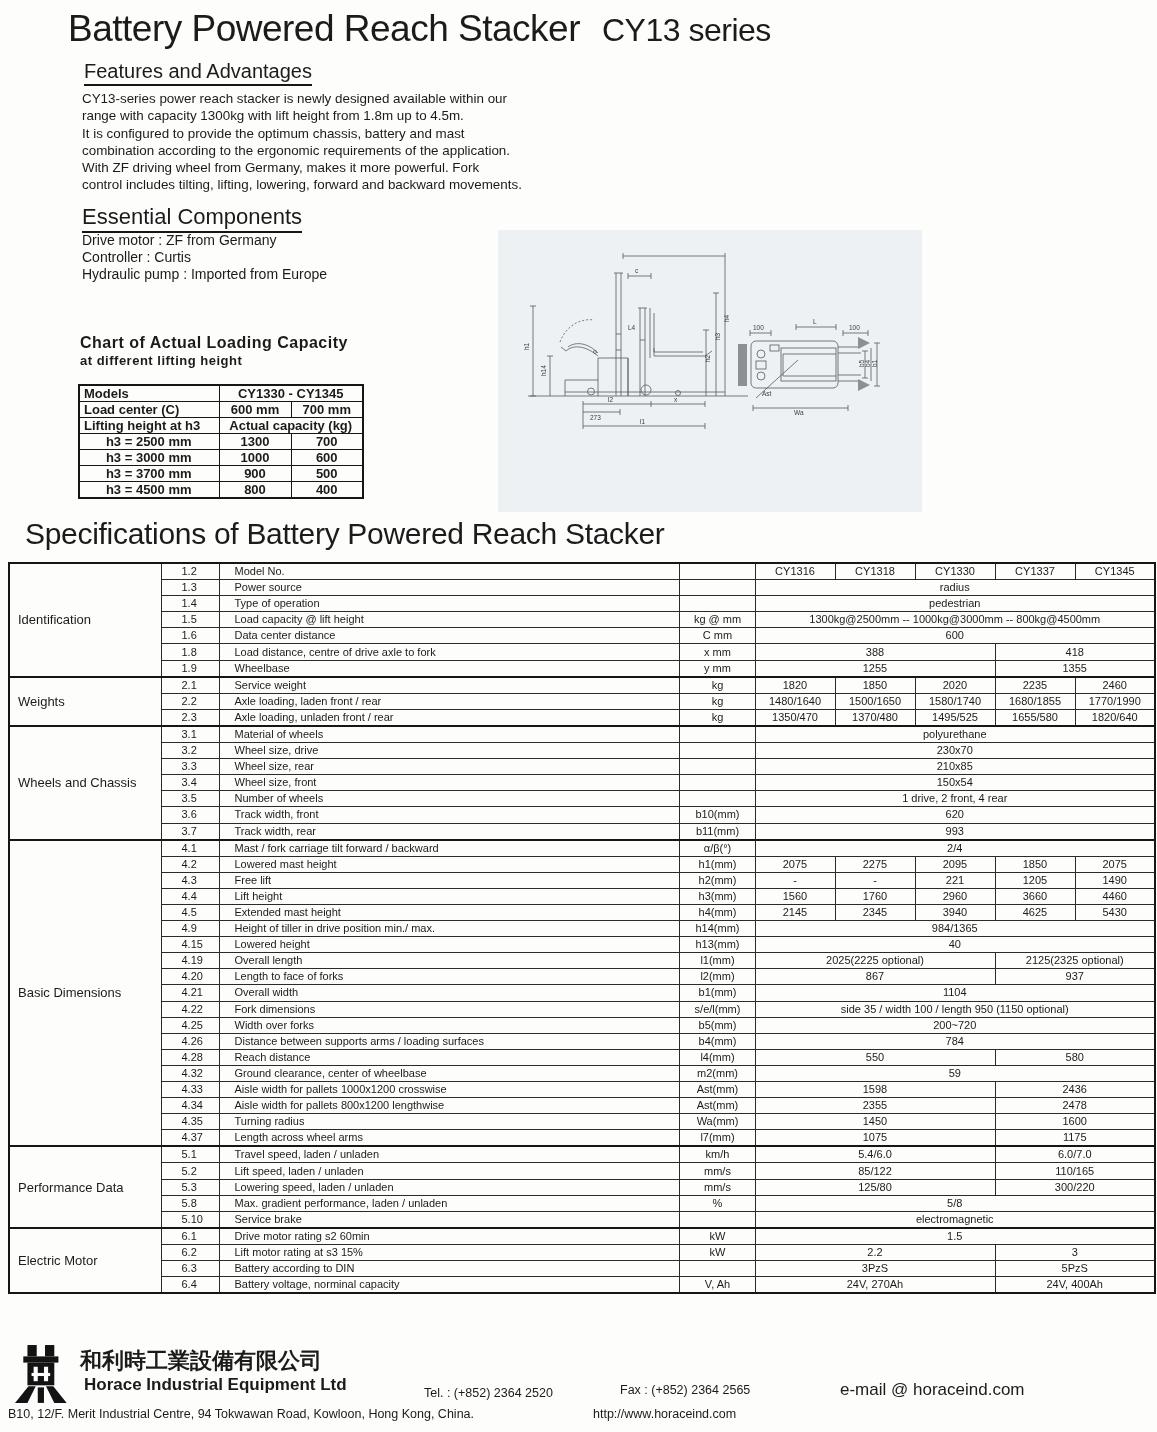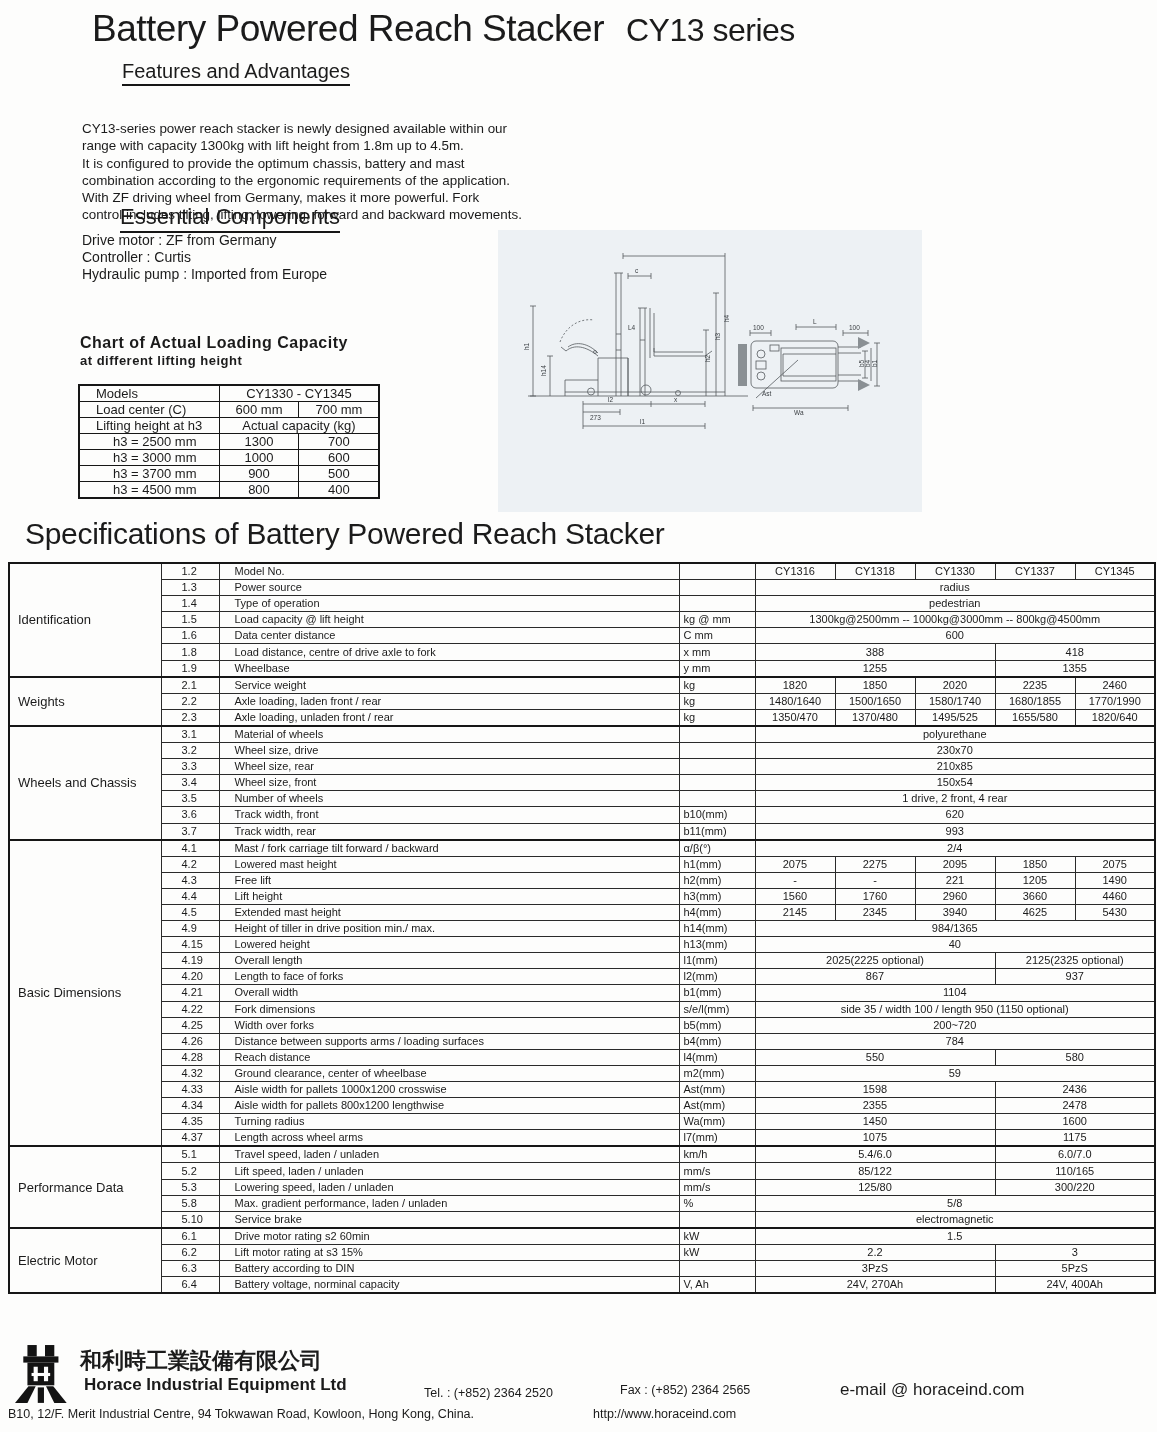--- a/index.html
+++ b/index.html
@@ -4,44 +4,44 @@
 <style>
   html,body{margin:0;padding:0;}
   body{
     width:1157px;height:1432px;position:relative;
     background:#fdfdfc;color:#1b1b1b;
     font-family:"Liberation Sans", sans-serif;
     -webkit-font-smoothing:antialiased;
   }
   .abs{position:absolute;}
   
-  .main-title{left:92px;top:8px;font-size:37px;white-space:nowrap;letter-spacing:-0.5px;}
+  .main-title{left:68px;top:8px;font-size:37px;white-space:nowrap;letter-spacing:-0.5px;}
   .main-title .series{font-size:32px;margin-left:22px;}
-  .sec-head{font-size:20px;border-bottom:2px solid #161616;padding-bottom:1px;display:inline-block;margin-left:38px;}
+  .sec-head{font-size:20px;border-bottom:2px solid #161616;padding-bottom:1px;display:inline-block;}
   .features-head{left:84px;top:60px;}
   .components-head{left:82px;top:204px;font-size:22px;}
-  .features-text{left:82px;top:90px;font-size:13.4px;line-height:17.3px;width:500px;margin-top:30px;}
+  .features-text{left:82px;top:90px;font-size:13.4px;line-height:17.3px;width:500px;}
   .components-list{left:82px;top:232px;font-size:14px;line-height:17px;}
   .chart-title{left:80px;top:334px;font-size:16px;font-weight:bold;letter-spacing:0.5px;}
   .chart-sub{left:80px;top:353px;font-size:13px;font-weight:bold;letter-spacing:0.5px;}
   .spec-title{left:25px;top:517px;font-size:30px;white-space:nowrap;letter-spacing:-0.3px;}
   
   .captable{left:78px;top:384px;border-collapse:collapse;font-size:13px;table-layout:fixed;}
-  .captable td{border:1px solid #161616;height:15px;padding:0 16px;white-space:nowrap;overflow:hidden;}
+  .captable td{border:1px solid #161616;height:15px;padding:0 4px;white-space:nowrap;overflow:hidden;font-weight:bold;}
   .captable{border:2px solid #161616;}
   .captable .lbl{text-align:left;}
   .captable .n{text-align:center;}
   .captable .r{text-align:center;padding-right:5px;}
   
   .spectable{left:8px;top:562px;border-collapse:collapse;font-size:11px;table-layout:fixed;border:2px solid #161616;}
   .spectable td{border:1px solid #2a2a2a;height:15.1px;padding:0 3px;line-height:1;white-space:nowrap;overflow:hidden;vertical-align:middle;}
   .spectable .cat{font-size:13px;padding-left:8px;}
   .spectable .num{padding-left:20px;}
   .spectable .desc{padding-left:15px;}
-  .spectable .unit{padding-left:4px;}
+  .spectable .unit{padding-left:4px;text-align:center;}
   .spectable .val{text-align:center;}
   .spectable tr.sec-start td{border-top:2px solid #161616;}
   
   .drawing{left:498px;top:230px;width:424px;height:282px;background:#edf1f4;}
   .drawing svg{display:block;width:424px;height:282px;}
   .drawing text{font-family:"Liberation Sans",sans-serif;font-size:6.5px;fill:#3c4044;stroke:none;}
   
   .logo{left:14px;top:1344px;width:62px;height:62px;}
   .f-cn{left:80px;top:1346px;font-size:22px;font-weight:bold;white-space:nowrap;}
   .f-en{left:84px;top:1375px;font-size:17px;font-weight:bold;white-space:nowrap;}

